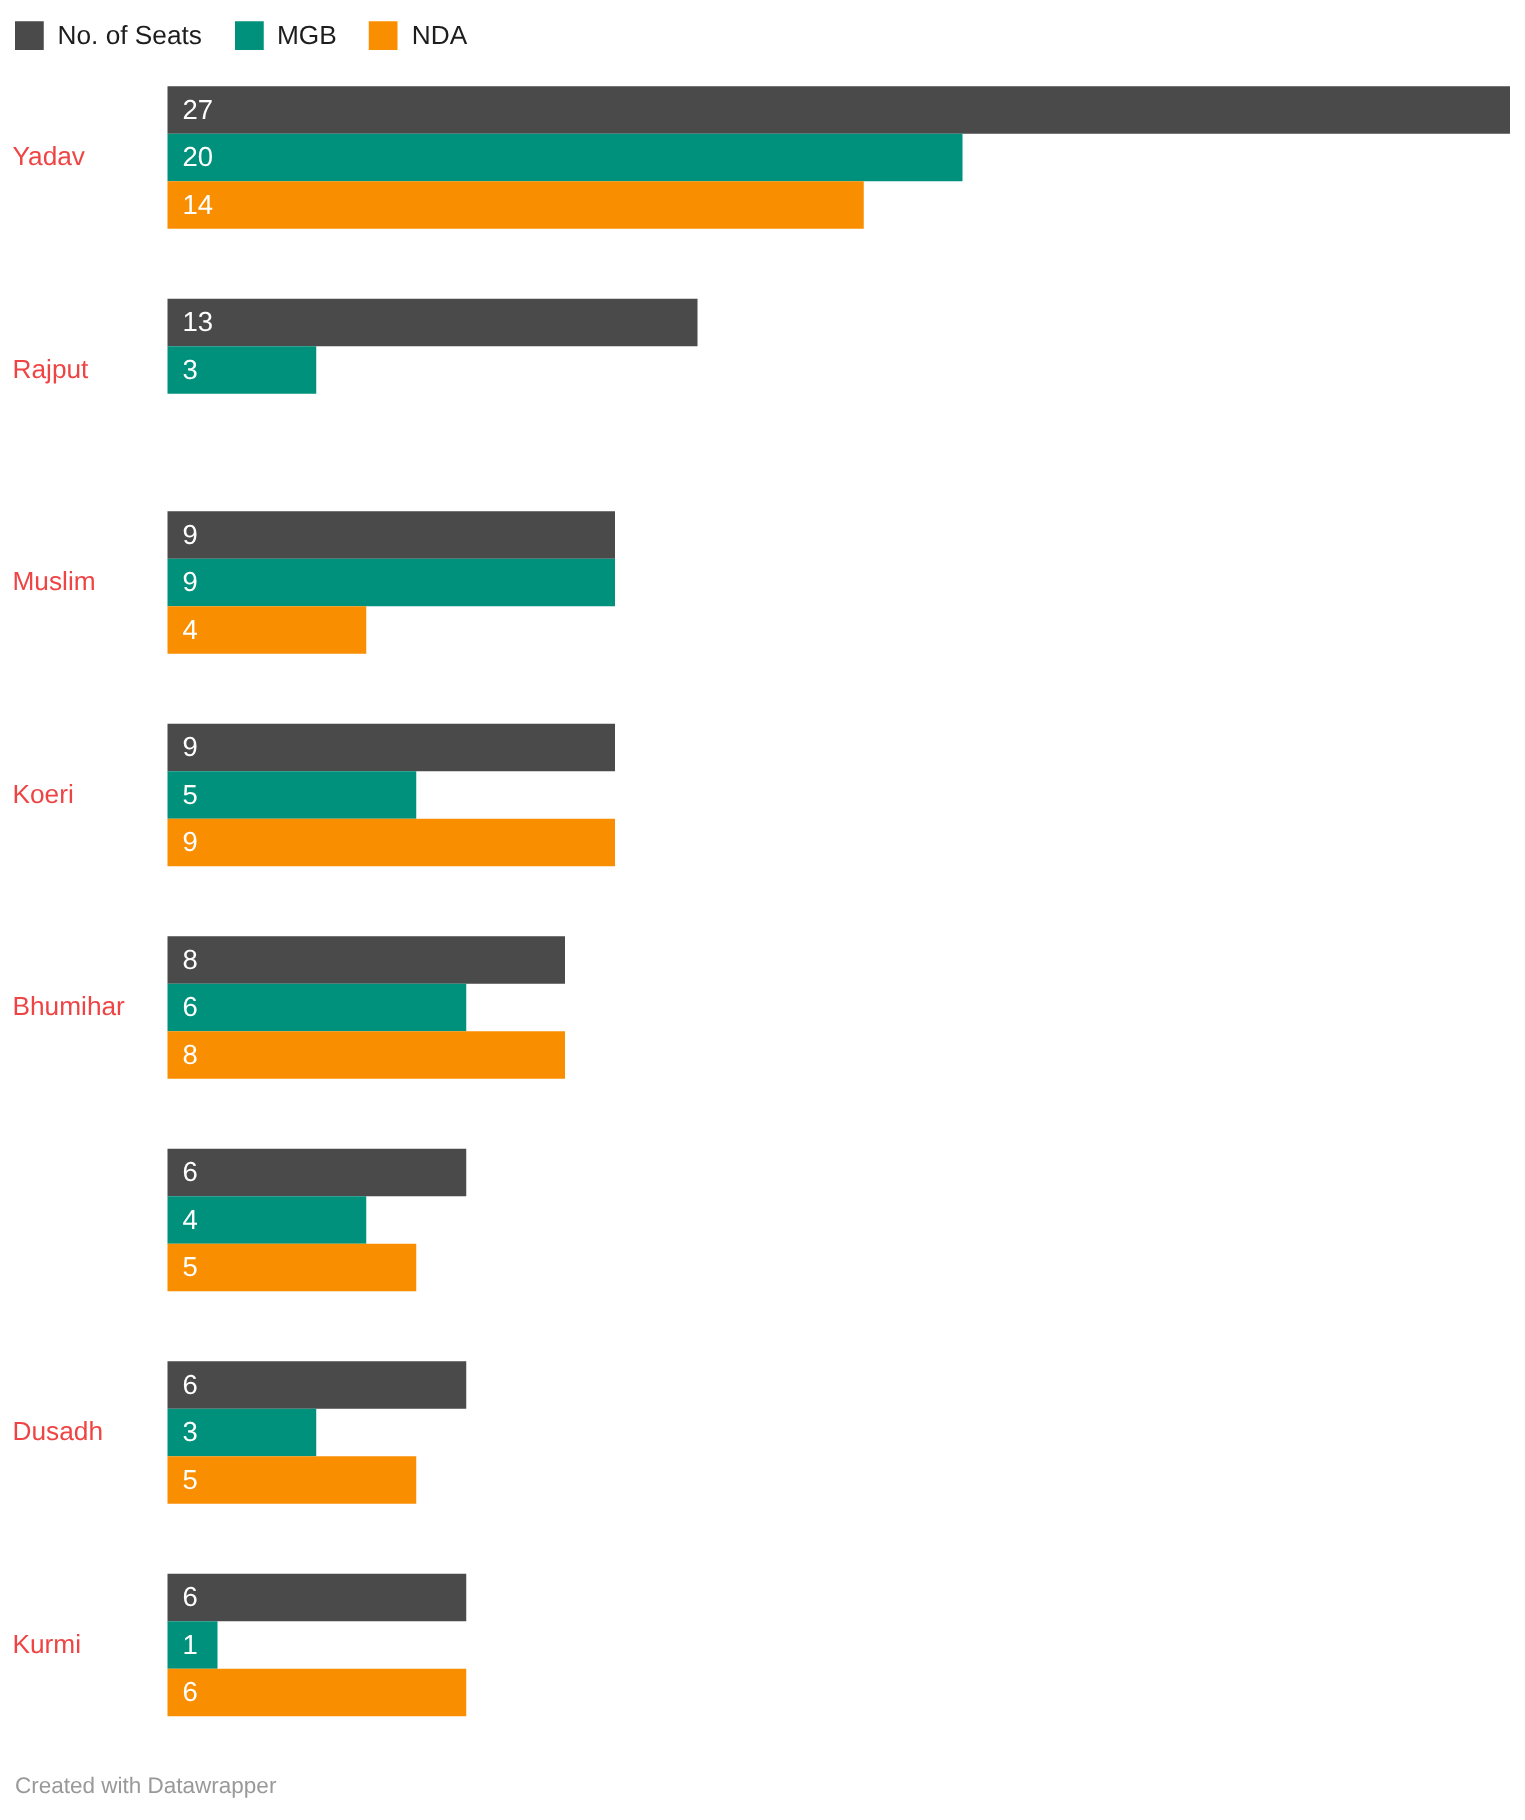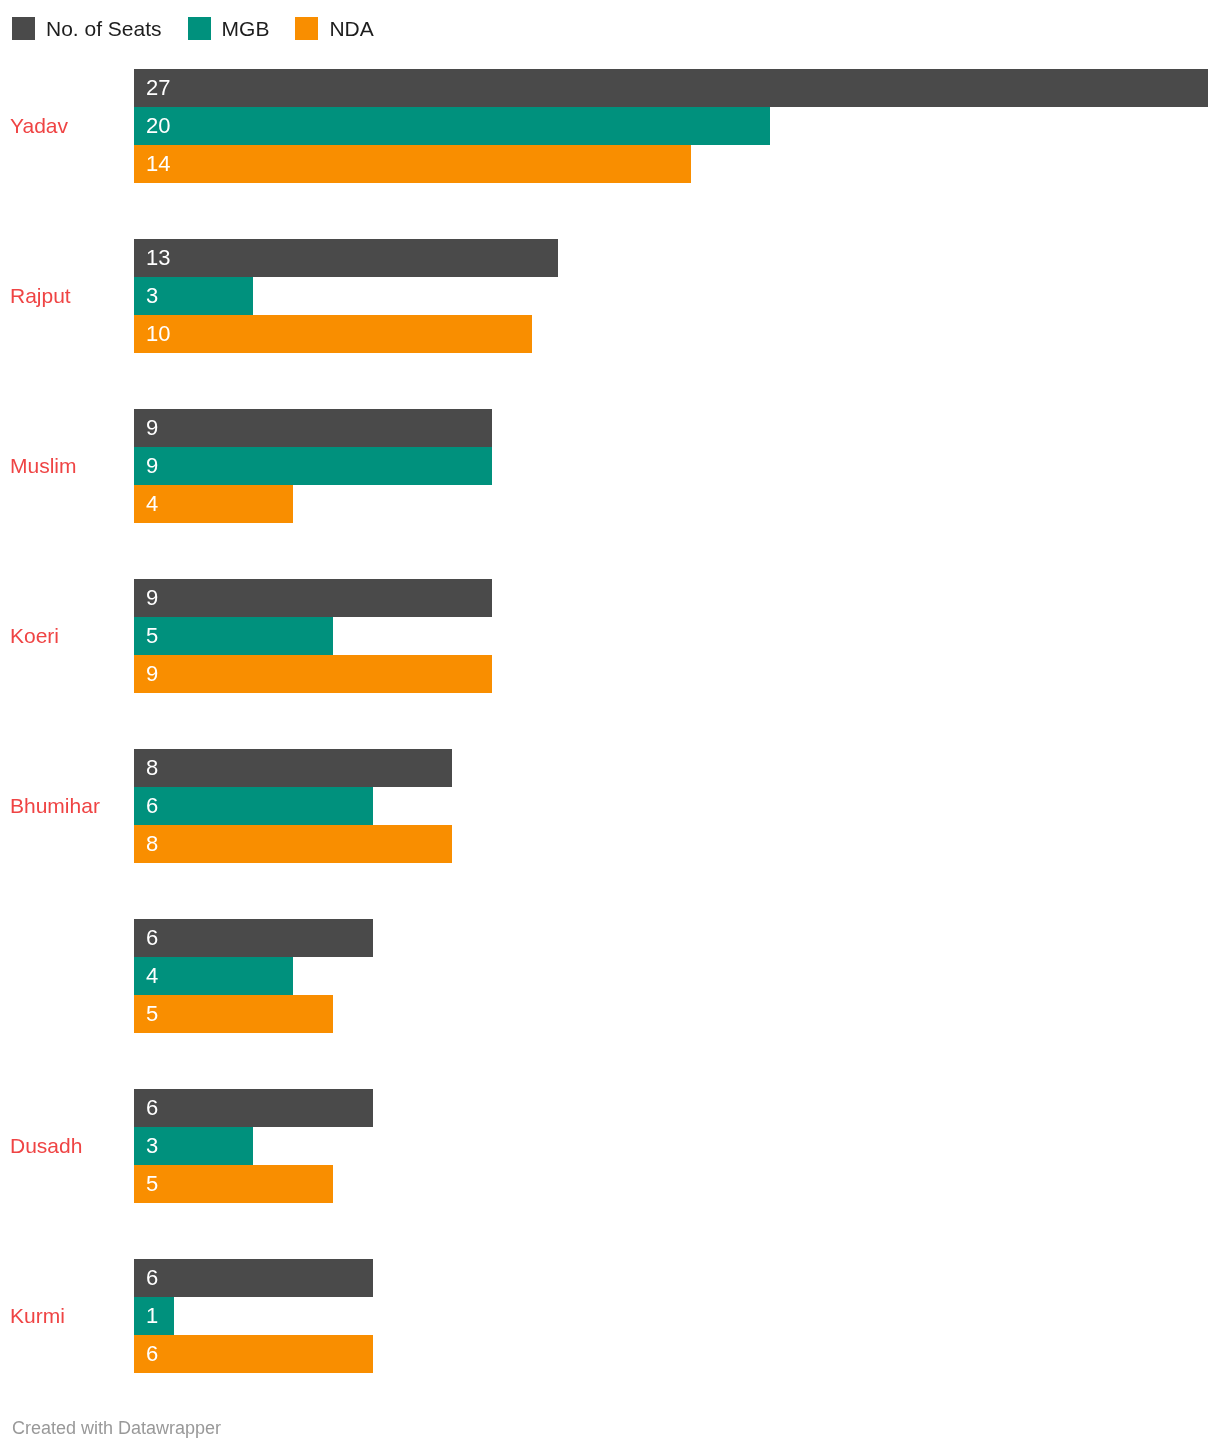--- a/index.html
+++ b/index.html
@@ -143,23 +143,20 @@
     </div>
     <div class="group" style="top: 239px;">
       <div class="group-label">Rajput</div>
       <div class="bars">
         <div class="bar s0" style="width: 424px; background: rgb(74, 74, 74);">
           <span class="bar-value">13</span>
         </div>
         <div class="bar s1" style="width: 119px; background: rgb(0, 145, 125);">
           <span class="bar-value">3</span>
         </div>
-        <div class="bar s2" style="width: 398px; background: rgb(249, 142, 0);">
-          <span class="bar-value">10</span>
-        </div>
       </div>
     </div>
     <div class="group" style="top: 409px;">
       <div class="group-label">Muslim</div>
       <div class="bars">
         <div class="bar s0" style="width: 358px; background: rgb(74, 74, 74);">
           <span class="bar-value">9</span>
         </div>
         <div class="bar s1" style="width: 358px; background: rgb(0, 145, 125);">
           <span class="bar-value">9</span>

